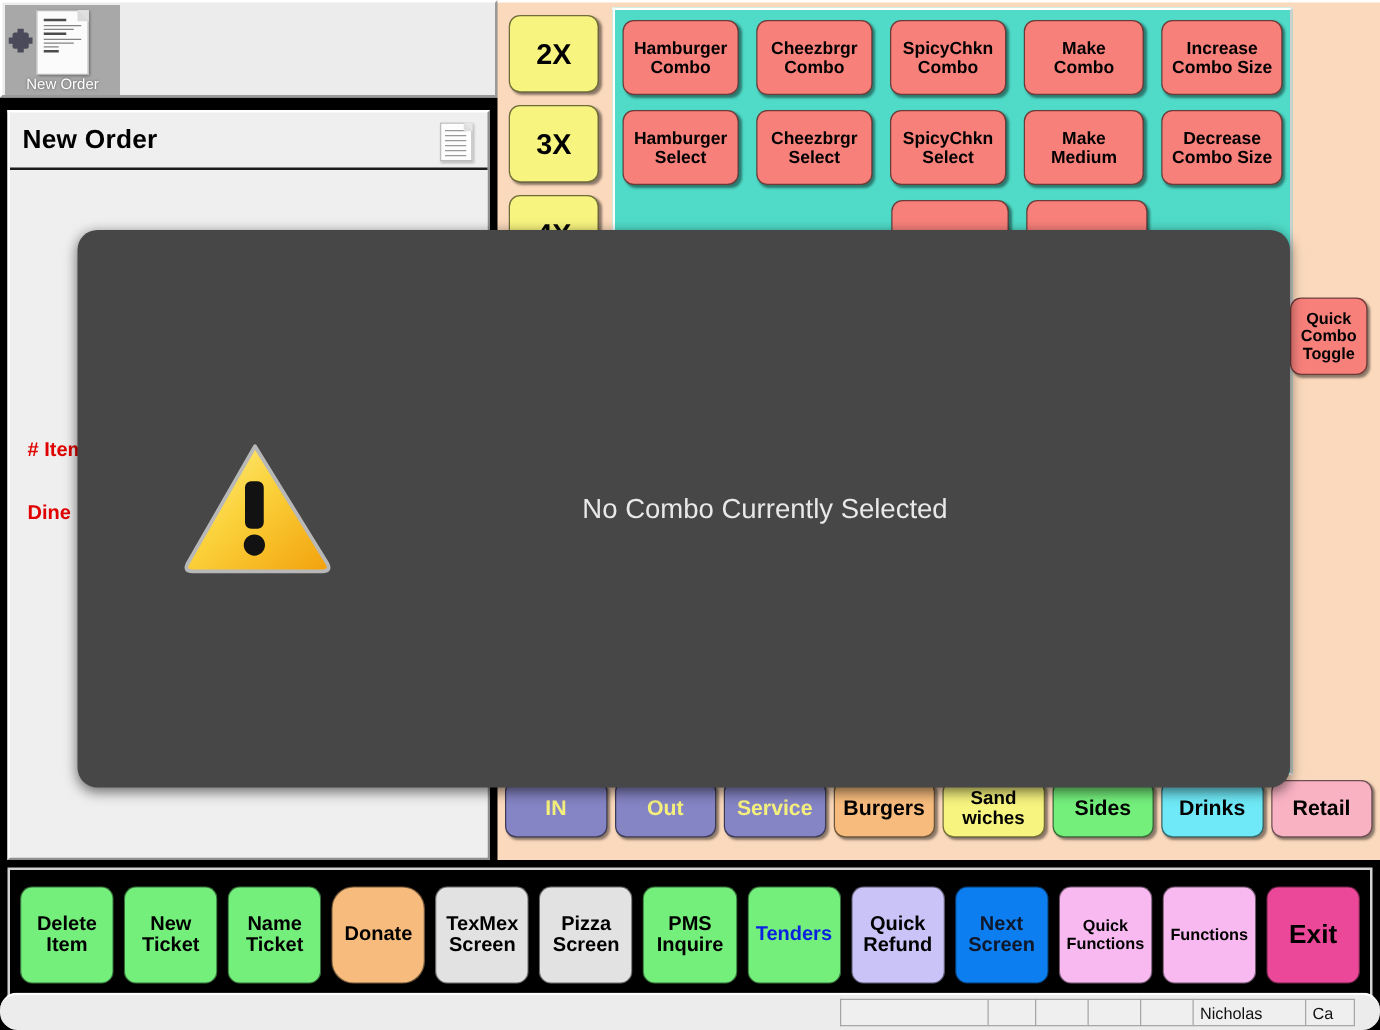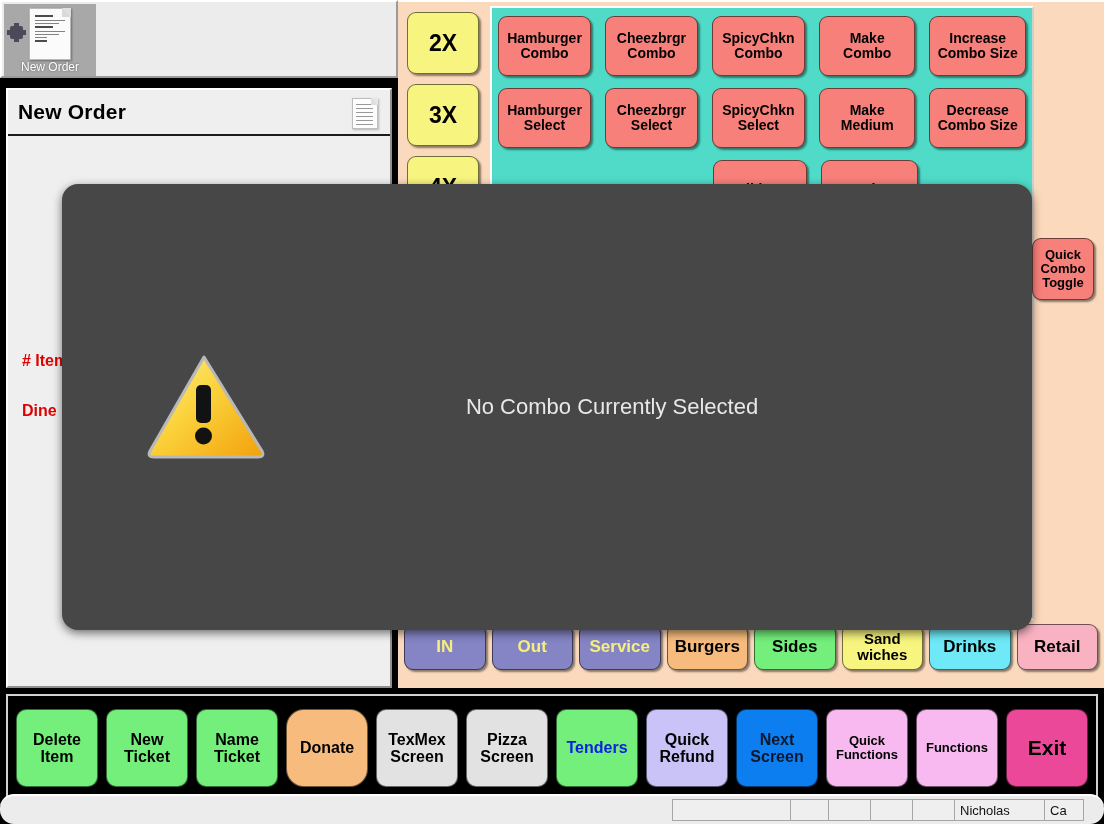--- a/index.html
+++ b/index.html
@@ -366,34 +366,35 @@
 
     <div class="side-col">
       <div class="pos-btn side-btn">Quick Combo Toggle</div>
     </div>
 
     <div class="tab-row">
       <div class="pos-btn tab-btn purple">IN</div>
       <div class="pos-btn tab-btn purple">Out</div>
       <div class="pos-btn tab-btn purple">Service</div>
       <div class="pos-btn tab-btn burgers">Burgers</div>
+      <div class="pos-btn tab-btn sand">Sand<br>wiches</div>
       <div class="pos-btn tab-btn sides">Sides</div>
-      <div class="pos-btn tab-btn sand">Sand<br>wiches</div>
       <div class="pos-btn tab-btn drinks">Drinks</div>
       <div class="pos-btn tab-btn retail">Retail</div>
     </div>
   </div>
 
   <div class="func-bar">
     <div class="pos-btn func-btn fb-green">Delete<br>Item</div>
     <div class="pos-btn func-btn fb-green">New<br>Ticket</div>
     <div class="pos-btn func-btn fb-green">Name<br>Ticket</div>
     <div class="pos-btn func-btn fb-orange">Donate</div>
     <div class="pos-btn func-btn fb-gray">TexMex<br>Screen</div>
     <div class="pos-btn func-btn fb-gray">Pizza<br>Screen</div>
+    <div class="pos-btn func-btn fb-green">PMS<br>Inquire</div>
     <div class="pos-btn func-btn fb-tenders">Tenders</div>
     <div class="pos-btn func-btn fb-lav">Quick<br>Refund</div>
     <div class="pos-btn func-btn fb-blue">Next<br>Screen</div>
     <div class="pos-btn func-btn fb-pink">Quick<br>Functions</div>
     <div class="pos-btn func-btn fb-pink">Functions</div>
     <div class="pos-btn func-btn fb-exit">Exit</div>
   </div>
 
   <div class="status-bar">
     <div class="sb-cell sb-w1"></div>

